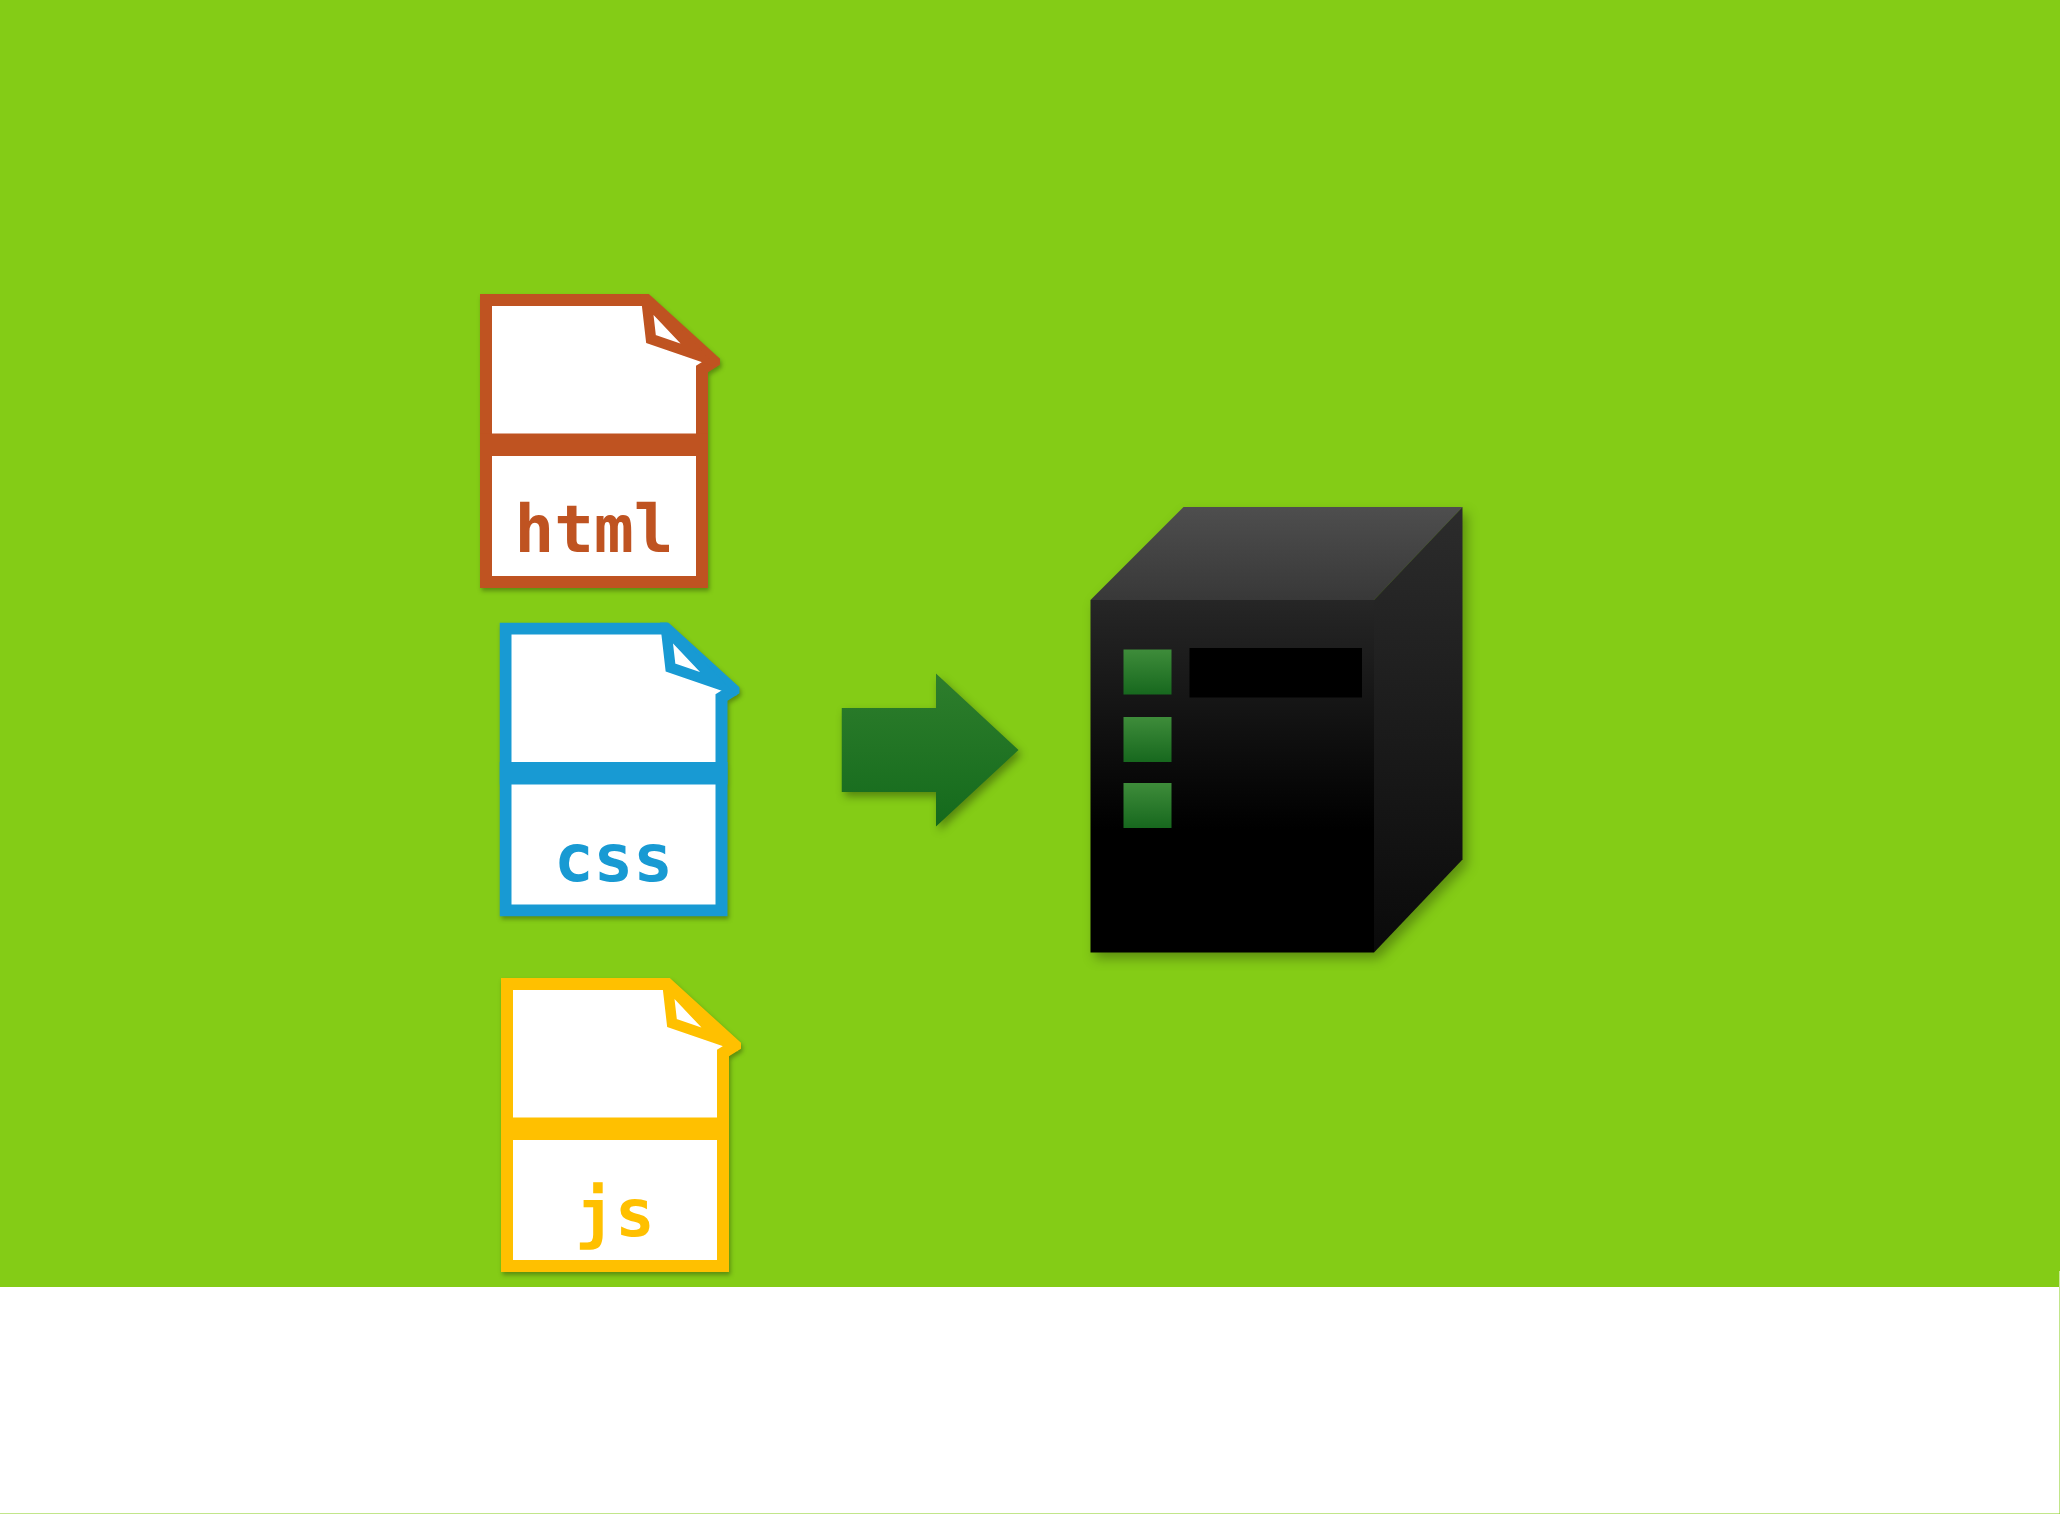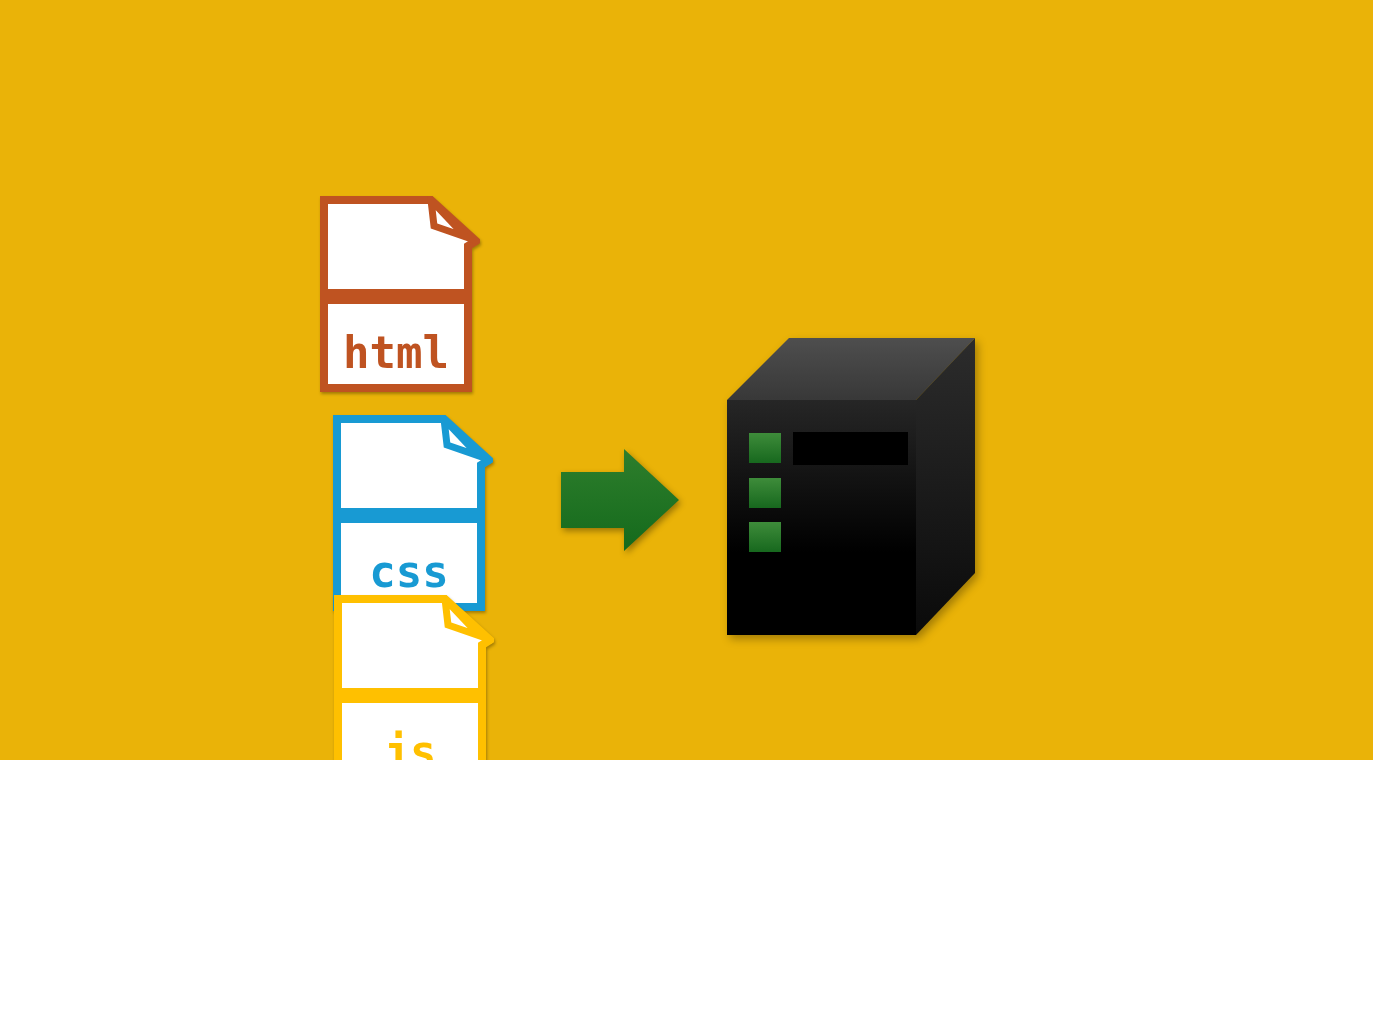--- a/index.html
+++ b/index.html
@@ -4,22 +4,22 @@
 <style>
   html, body {
     margin: 0;
     padding: 0;
     background: #ffffff;
     font-family: "DejaVu Sans", "Liberation Sans", sans-serif;
   }
   .canvas {
     position: relative;
     width: 1373px;
-    height: 760px;
-    background: #eab308;
+    height: 858px;
+    background: #84cc16;
     overflow: hidden;
   }
   .abs { position: absolute; }
   .file-icon svg {
     filter: drop-shadow(1px 2px 1.5px rgba(0,0,0,0.30));
   }
   .file-label {
     font-family: "DejaVu Sans Mono", "Liberation Mono", monospace;
     font-weight: bold;
     font-size: 44px;
@@ -47,21 +47,21 @@
 
   <div class="abs file-icon" style="left:333px; top:415px;">
     <svg width="160" height="196" viewBox="0 0 160 196">
       <path d="M4 4 H111 L156 45 L148 50 V192 H4 Z" fill="#ffffff" stroke-width="8" stroke-linejoin="miter" stroke-miterlimit="10" stroke="#189AD3"></path>
       <path d="M111 4 L146 41 L114 30 Z" fill="#ffffff" stroke-width="7" stroke-linejoin="miter" stroke-miterlimit="6" stroke="#189AD3"></path>
       <rect x="0" y="93" width="152" height="15" fill="#189AD3"></rect>
       <text class="file-label" x="76" y="172" text-anchor="middle" fill="#189AD3">css</text>
     </svg>
   </div>
 
-  <div class="abs file-icon" style="left:334px; top:595px;">
+  <div class="abs file-icon" style="left:334px; top:652px;">
     <svg width="160" height="196" viewBox="0 0 160 196">
       <path d="M4 4 H111 L156 45 L148 50 V192 H4 Z" fill="#ffffff" stroke-width="8" stroke-linejoin="miter" stroke-miterlimit="10" stroke="#FFC000"></path>
       <path d="M111 4 L146 41 L114 30 Z" fill="#ffffff" stroke-width="7" stroke-linejoin="miter" stroke-miterlimit="6" stroke="#FFC000"></path>
       <rect x="0" y="93" width="152" height="15" fill="#FFC000"></rect>
       <text class="file-label" x="76" y="172" text-anchor="middle" fill="#FFC000">js</text>
     </svg>
   </div>
 
   <div class="abs arrow-icon" style="left:561px; top:448px;">
     <svg width="120" height="106" viewBox="0 0 120 106">

